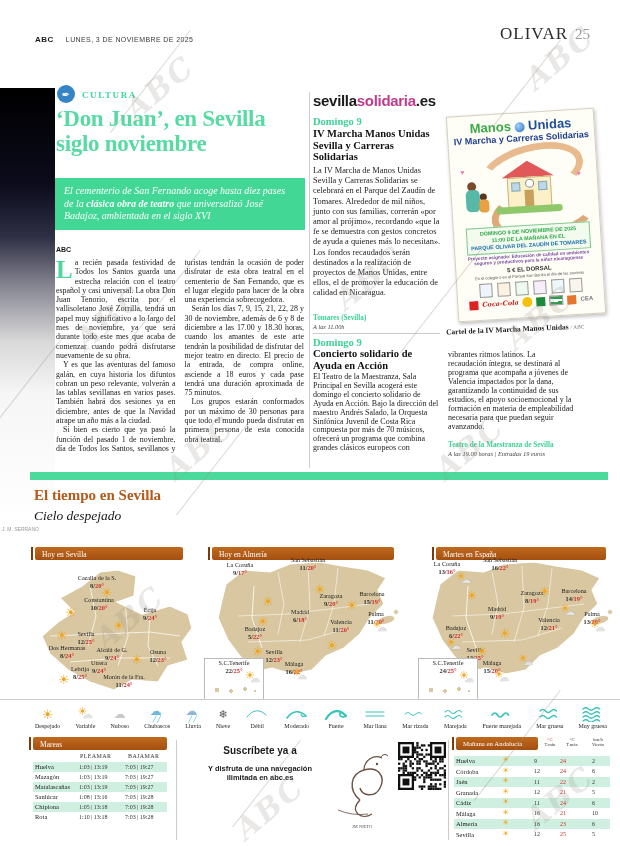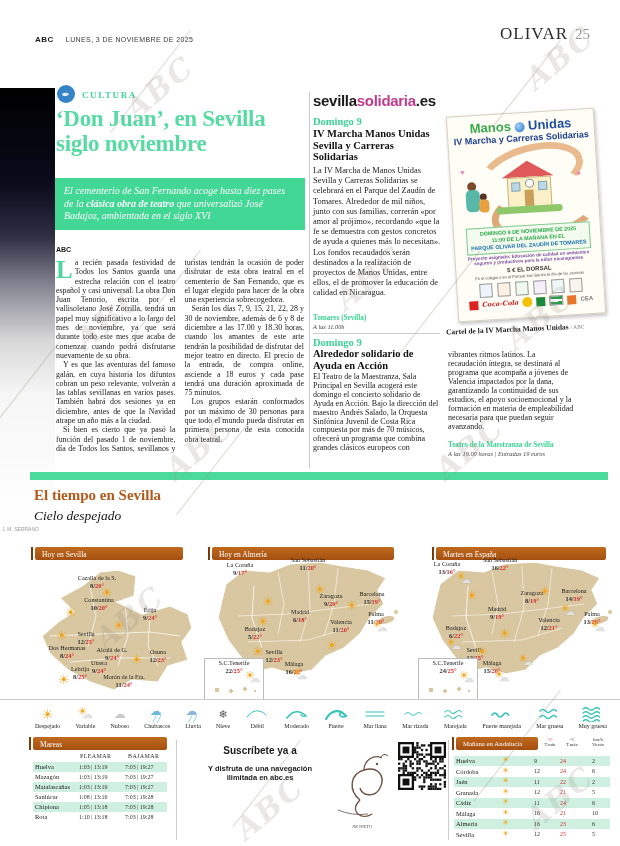--- a/index.html
+++ b/index.html
@@ -143,21 +143,21 @@
 <div class="abs sol-title sans" style="left:313px;top:92px;">
   <span>sevilla</span><span class="sol-mag">solidaria</span><span>.es</span>
 </div>
 <div class="abs ev-day" style="left:313px;top:116px;">Domingo 9</div>
 <div class="abs ev-title" style="left:313px;top:128px;width:128px;">IV Marcha Manos Unidas Sevilla y Carreras Solidarias</div>
 <div class="abs ev-body" style="left:313px;top:166px;width:128px;font-size:8.4px;line-height:10.2px;">La IV Marcha de Manos Unidas Sevilla y Carreras Solidarias se celebrará en el Parque del Zaudín de Tomares. Alrededor de mil niños, junto con sus familias, correrán «por amor al prójimo», recordando «que la fe se demuestra con gestos concretos de ayuda a quienes más lo necesitan». Los fondos recaudados serán destinados a la realización de proyectos de Manos Unidas, entre ellos, el de promover la educación de calidad en Nicaragua.</div>
 <div class="abs venue" style="left:313px;top:314px;">Tomares (Sevilla)</div>
 <div class="abs evinfo" style="left:313px;top:323px;">A las 11.00h</div>
 <div class="abs hrule" style="left:313px;top:333px;width:127px;"></div>
 <div class="abs ev-day" style="left:313px;top:337px;">Domingo 9</div>
-<div class="abs ev-title" style="left:313px;top:348px;width:128px;">Alrededor solidario de Ayuda en Acción</div>
+<div class="abs ev-title" style="left:313px;top:348px;width:128px;">Concierto solidario de Ayuda en Acción</div>
 <div class="abs ev-body" style="left:313px;top:373px;width:128px;font-size:8px;line-height:8.9px;">El Teatro de la Maestranza, Sala Principal en Sevilla acogerá este domingo el concierto solidario de Ayuda en Acción. Bajo la dirección del maestro Andrés Salado, la Orquesta Sinfónica Juvenil de Costa Rica compuesta por más de 70 músicos, ofrecerá un programa que combina grandes clásicos europeos con</div>
 <div class="abs ev-body" style="left:448px;top:350px;width:127px;font-size:8px;line-height:9px;">vibrantes ritmos latinos. La recaudación íntegra, se destinará al programa que acompaña a jóvenes de Valencia impactados por la dana, garantizando la continuidad de sus estudios, el apoyo socioemocional y la formación en materia de empleabilidad necesaria para que puedan seguir avanzando.</div>
 <div class="abs venue" style="left:448px;top:441px;">Teatro de la Maestranza de Sevilla</div>
 <div class="abs evinfo" style="left:448px;top:450px;">A las 19.00 horas | Entradas 19 euros</div>
 
 <div class="abs poster" style="left:452px;top:112px;width:146px;height:204px;">
   <div class="p-logo">
     <span style="color:#3aaa4a;">Manos</span>
     <span style="display:inline-block;width:10px;height:10px;border-radius:50%;background:radial-gradient(circle at 35% 35%,#9fd2ff,#2e6fbe);vertical-align:middle;"></span>
     <span style="color:#1d4f9e;">Unidas</span>

